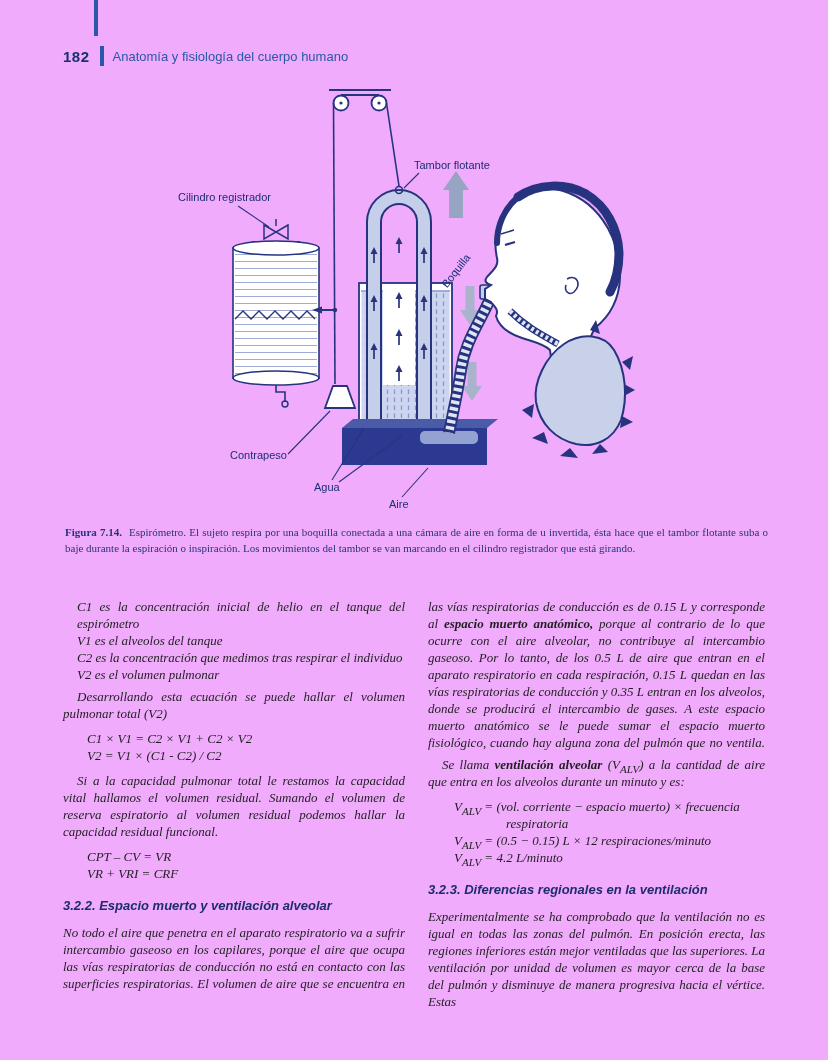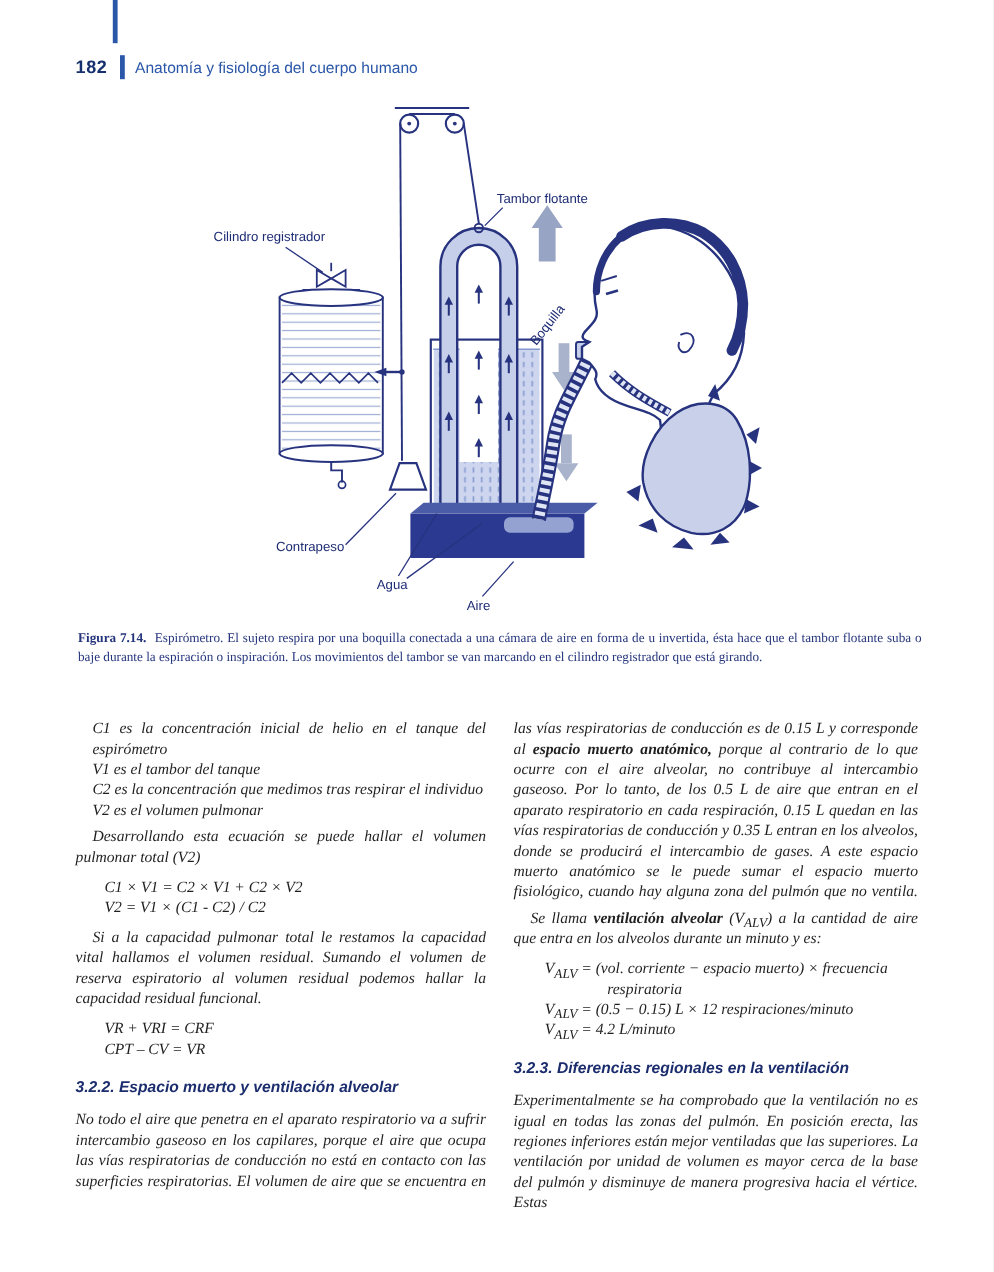--- a/index.html
+++ b/index.html
@@ -1,16 +1,16 @@
 <!DOCTYPE html>
 <html lang="es"><head>
 <meta charset="utf-8">
 <style>
   html,body{margin:0;padding:0;background:#e8e8e8;}
-  .page{position:relative;width:828px;height:1060px;background:#ffffff;overflow:hidden;
+  .page{position:relative;width:828px;height:1060px;background:#f0abfc;overflow:hidden;
         font-family:"Liberation Serif",serif;color:#1f1f1f;}
   .accent-bar-top{position:absolute;left:94px;top:0;width:4px;height:36px;background:#2b57a8;}
   .header{position:absolute;left:63px;top:45px;height:22px;display:flex;align-items:center;
           font-family:"Liberation Sans",sans-serif;}
   .pagenum{font-weight:bold;font-size:15px;color:#17306e;letter-spacing:.5px;}
   .header-sep{width:4px;height:20px;background:#2b57a8;margin:0 9px 0 10px;}
   .header-title{font-size:13px;color:#2b57a8;text-align:center;}
   .fig{position:absolute;left:118px;top:76px;width:570px;height:445px;margin:0;}
   .fig svg{display:block;}
   .caption{position:absolute;left:65px;top:525px;width:703px;
@@ -181,33 +181,33 @@
   </svg>
   </figure>
 
   <div class="caption">
     <span class="cap-lead">Figura 7.14.</span><span>Espirómetro. El sujeto respira por una boquilla conectada a una cámara de aire en forma de u invertida, ésta hace que el tambor flotante suba o baje durante la espiración o inspiración. Los movimientos del tambor se van marcando en el cilindro registrador que está girando.</span>
   </div>
 
   <div class="col col-left">
     <div class="defs">
       <p>C1 es la concentración inicial de helio en el tanque del espirómetro</p>
-      <p>V1 es el tambor del tanque</p>
+      <p>V1 es el alveolos del tanque</p>
       <p>C2 es la concentración que medimos tras respirar el individuo</p>
       <p>V2 es el volumen pulmonar</p>
     </div>
     <p class="para">Desarrollando esta ecuación se puede hallar el volumen pulmonar total (V2)</p>
     <div class="eq">
       <div>C1 × V1 = C2 × V1 + C2 × V2</div>
       <div>V2 = V1 × (C1 - C2) / C2</div>
     </div>
     <p class="para">Si a la capacidad pulmonar total le restamos la capacidad vital hallamos el volumen residual. Sumando el volumen de reserva espiratorio al volumen residual podemos hallar la capacidad residual funcional.</p>
     <div class="eq">
+      <div>CPT – CV = VR</div>
       <div>VR + VRI = CRF</div>
-      <div>CPT – CV = VR</div>
     </div>
     <h3 class="sec">3.2.2. Espacio muerto y ventilación alveolar</h3>
     <p class="para flush justify-last">No todo el aire que penetra en el aparato respiratorio va a sufrir intercambio gaseoso en los capilares, porque el aire que ocupa las vías respiratorias de conducción no está en contacto con las superficies respiratorias. El volumen de aire que se encuentra en</p>
   </div>
 
   <div class="col col-right">
     <p class="para flush justify-last" style="margin-top:0 !important;"><span>las vías respiratorias de conducción es de 0.15 L y corresponde al </span><strong>espacio muerto anatómico,</strong><span> porque al contrario de lo que ocurre con el aire alveolar, no contribuye al intercambio gaseoso. Por lo tanto, de los 0.5 L de aire que entran en el aparato respiratorio en cada respiración, 0.15 L quedan en las vías respiratorias de conducción y 0.35 L entran en los alveolos, donde se producirá el intercambio de gases. A este espacio muerto anatómico se le puede sumar el espacio muerto fisiológico, cuando hay alguna zona del pulmón que no ventila.</span></p>
     <p class="para"><span>Se llama </span><strong>ventilación alveolar</strong><span> (V</span><sub>ALV</sub><span>) a la cantidad de aire que entra en los alveolos durante un minuto y es:</span></p>
     <div class="eq">
       <div><span>V</span><sub>ALV</sub><span> = (vol. corriente − espacio muerto) × frecuencia</span></div>

